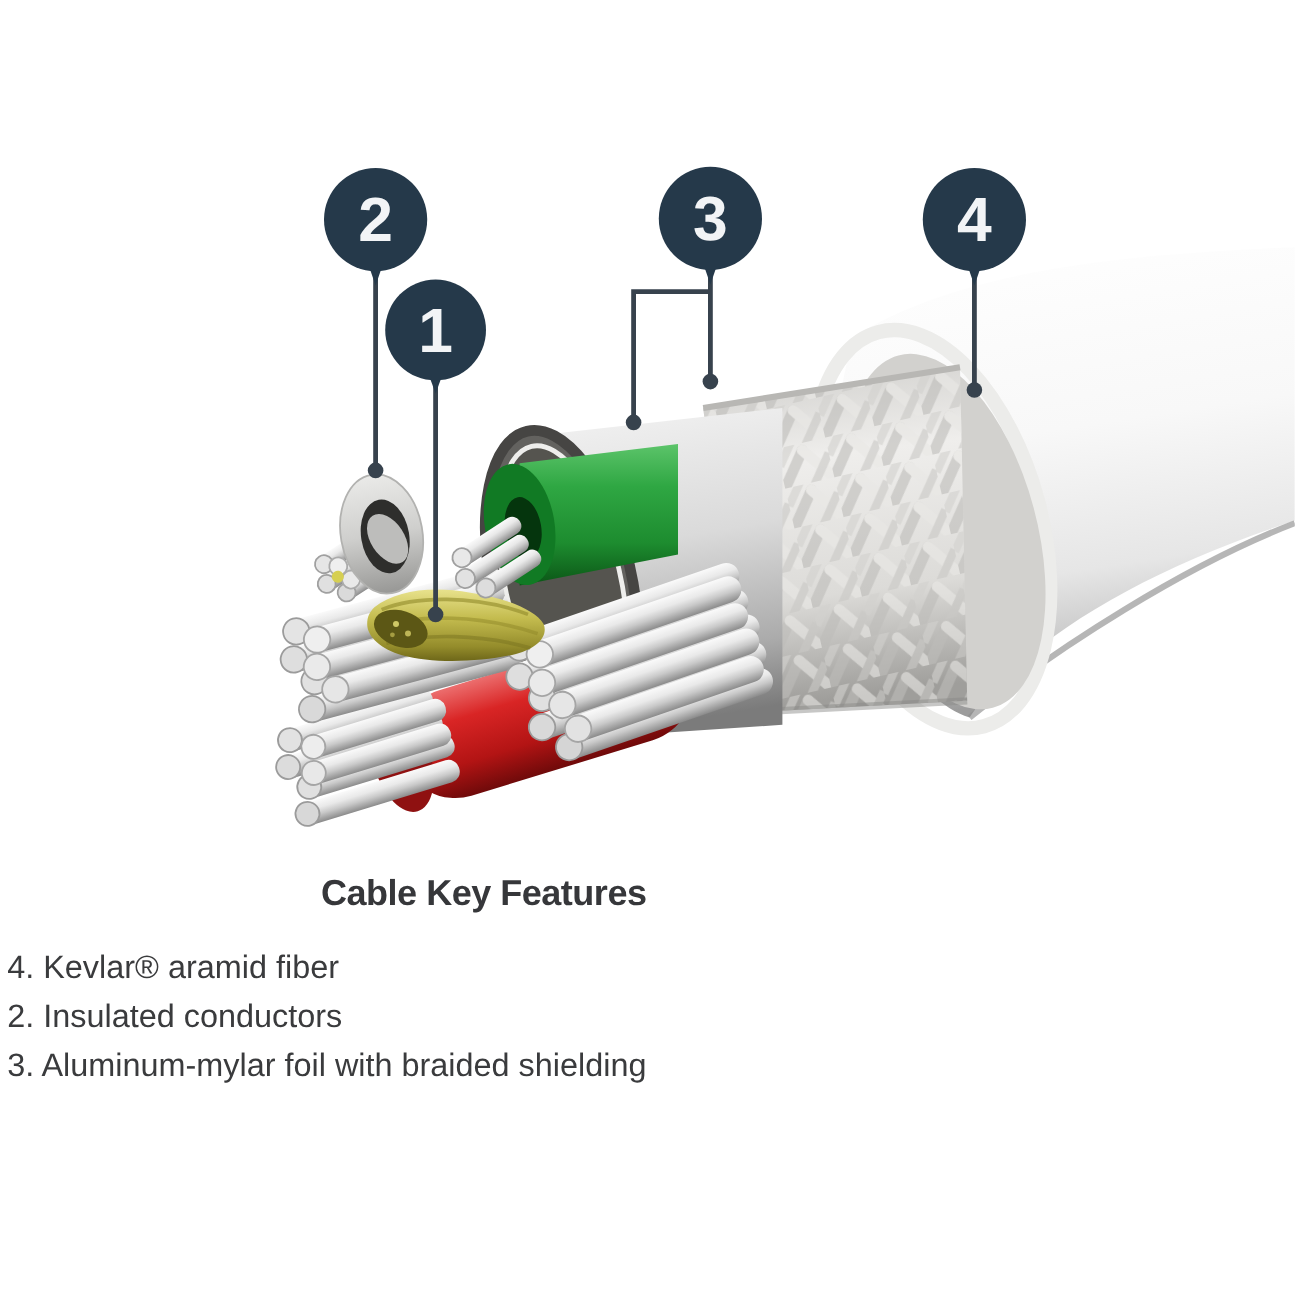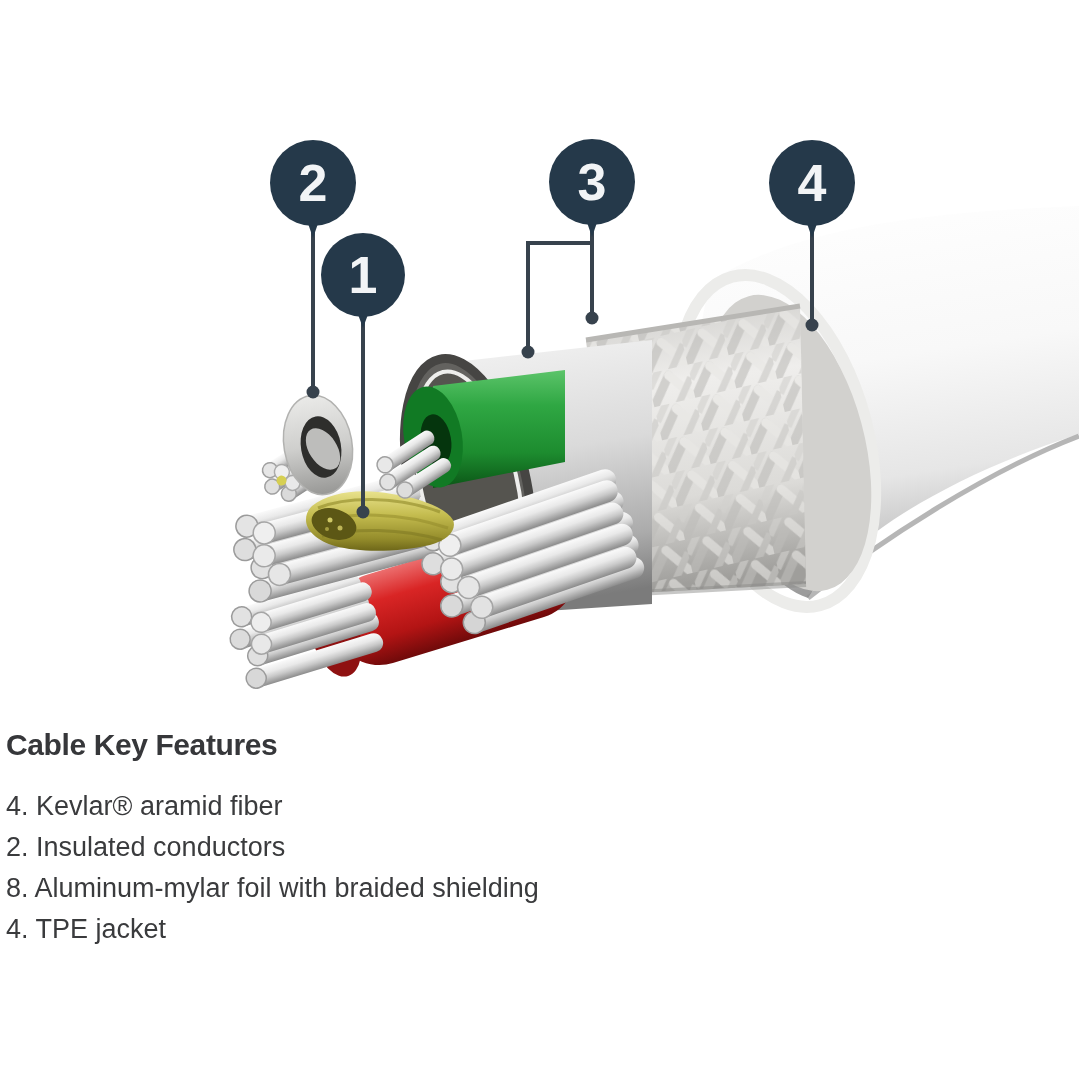--- a/index.html
+++ b/index.html
@@ -11,20 +11,21 @@
   .callout-num{
     font-family:"Liberation Sans", sans-serif;
     font-weight:bold;font-size:52px;fill:#f2f4f6;
   }
   #features{
     position:absolute;left:6px;top:728px;color:#3a3b3d;
   }
   #features h2{
     margin:0 0 24px 0;font-size:30px;font-weight:bold;color:#36373a;
     letter-spacing:-0.4px;
+    text-align:right;
   }
   #features .item{
     font-size:27px;line-height:41px;margin:0;color:#3a3b3d;
   }
 </style>
 </head>
 <body>
 
 <svg id="scene" width="1079" height="1079" viewBox="0 0 1079 1079">
   <defs>
@@ -248,15 +249,14 @@
     <path d="M 801,206 L 823,206 L 812,238 Z" fill="#25394a"></path>
     <circle cx="812" cy="183" r="43" fill="#25394a"></circle>
     <text x="812" y="201" text-anchor="middle" class="callout-num">4</text>
   </g>
 </svg>
 
 <div id="features">
   <h2>Cable Key Features</h2>
   <p class="item">4. Kevlar® aramid fiber</p>
   <p class="item">2. Insulated conductors</p>
-  <p class="item">8. Aluminum-mylar foil with braided shielding</p>
-  <p class="item">4. TPE jacket</p>
+  <p class="item">3. Aluminum-mylar foil with braided shielding</p>
 </div>
 
 </body></html>

